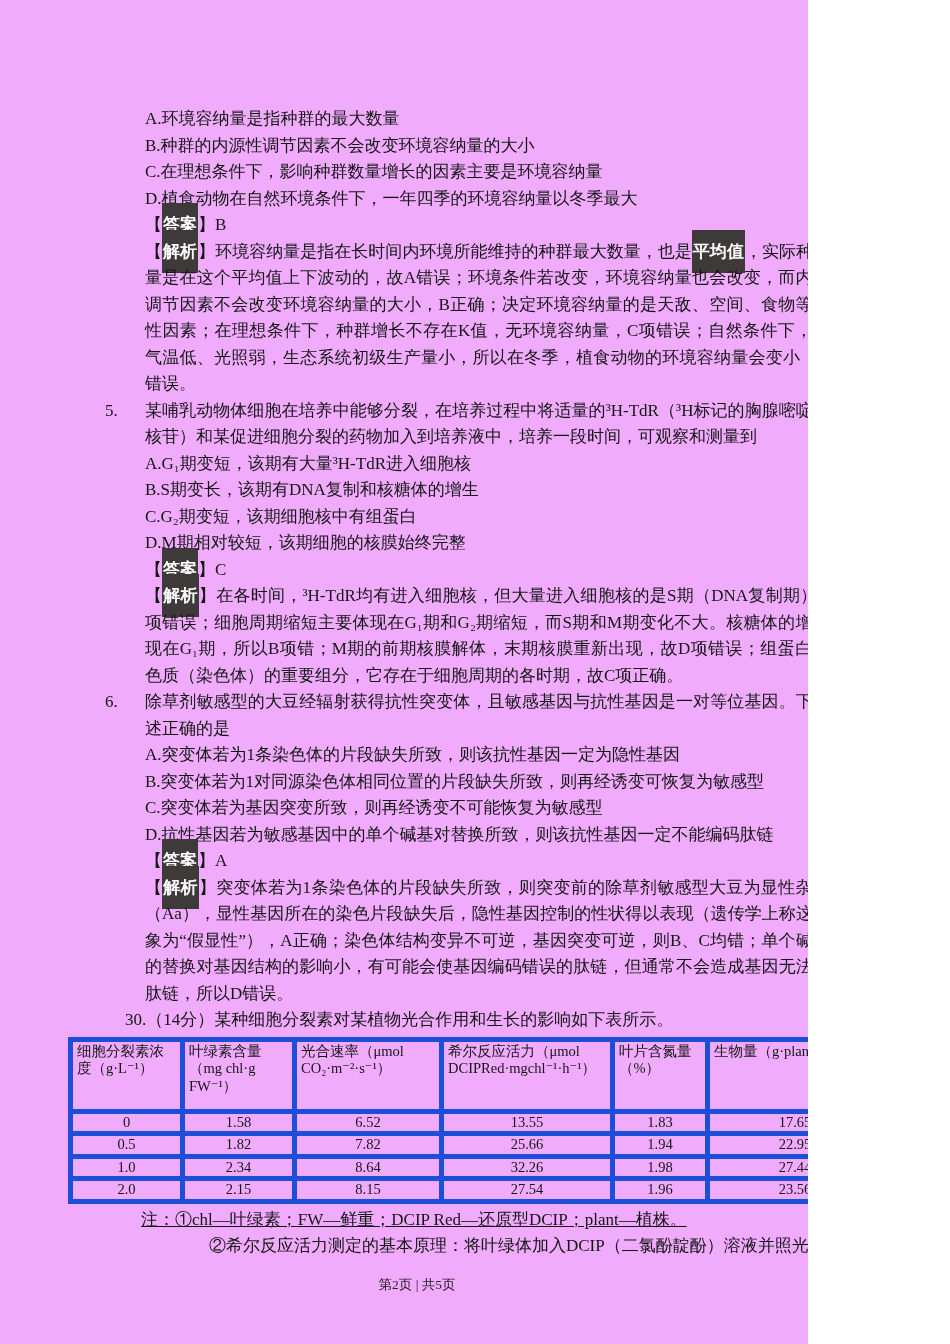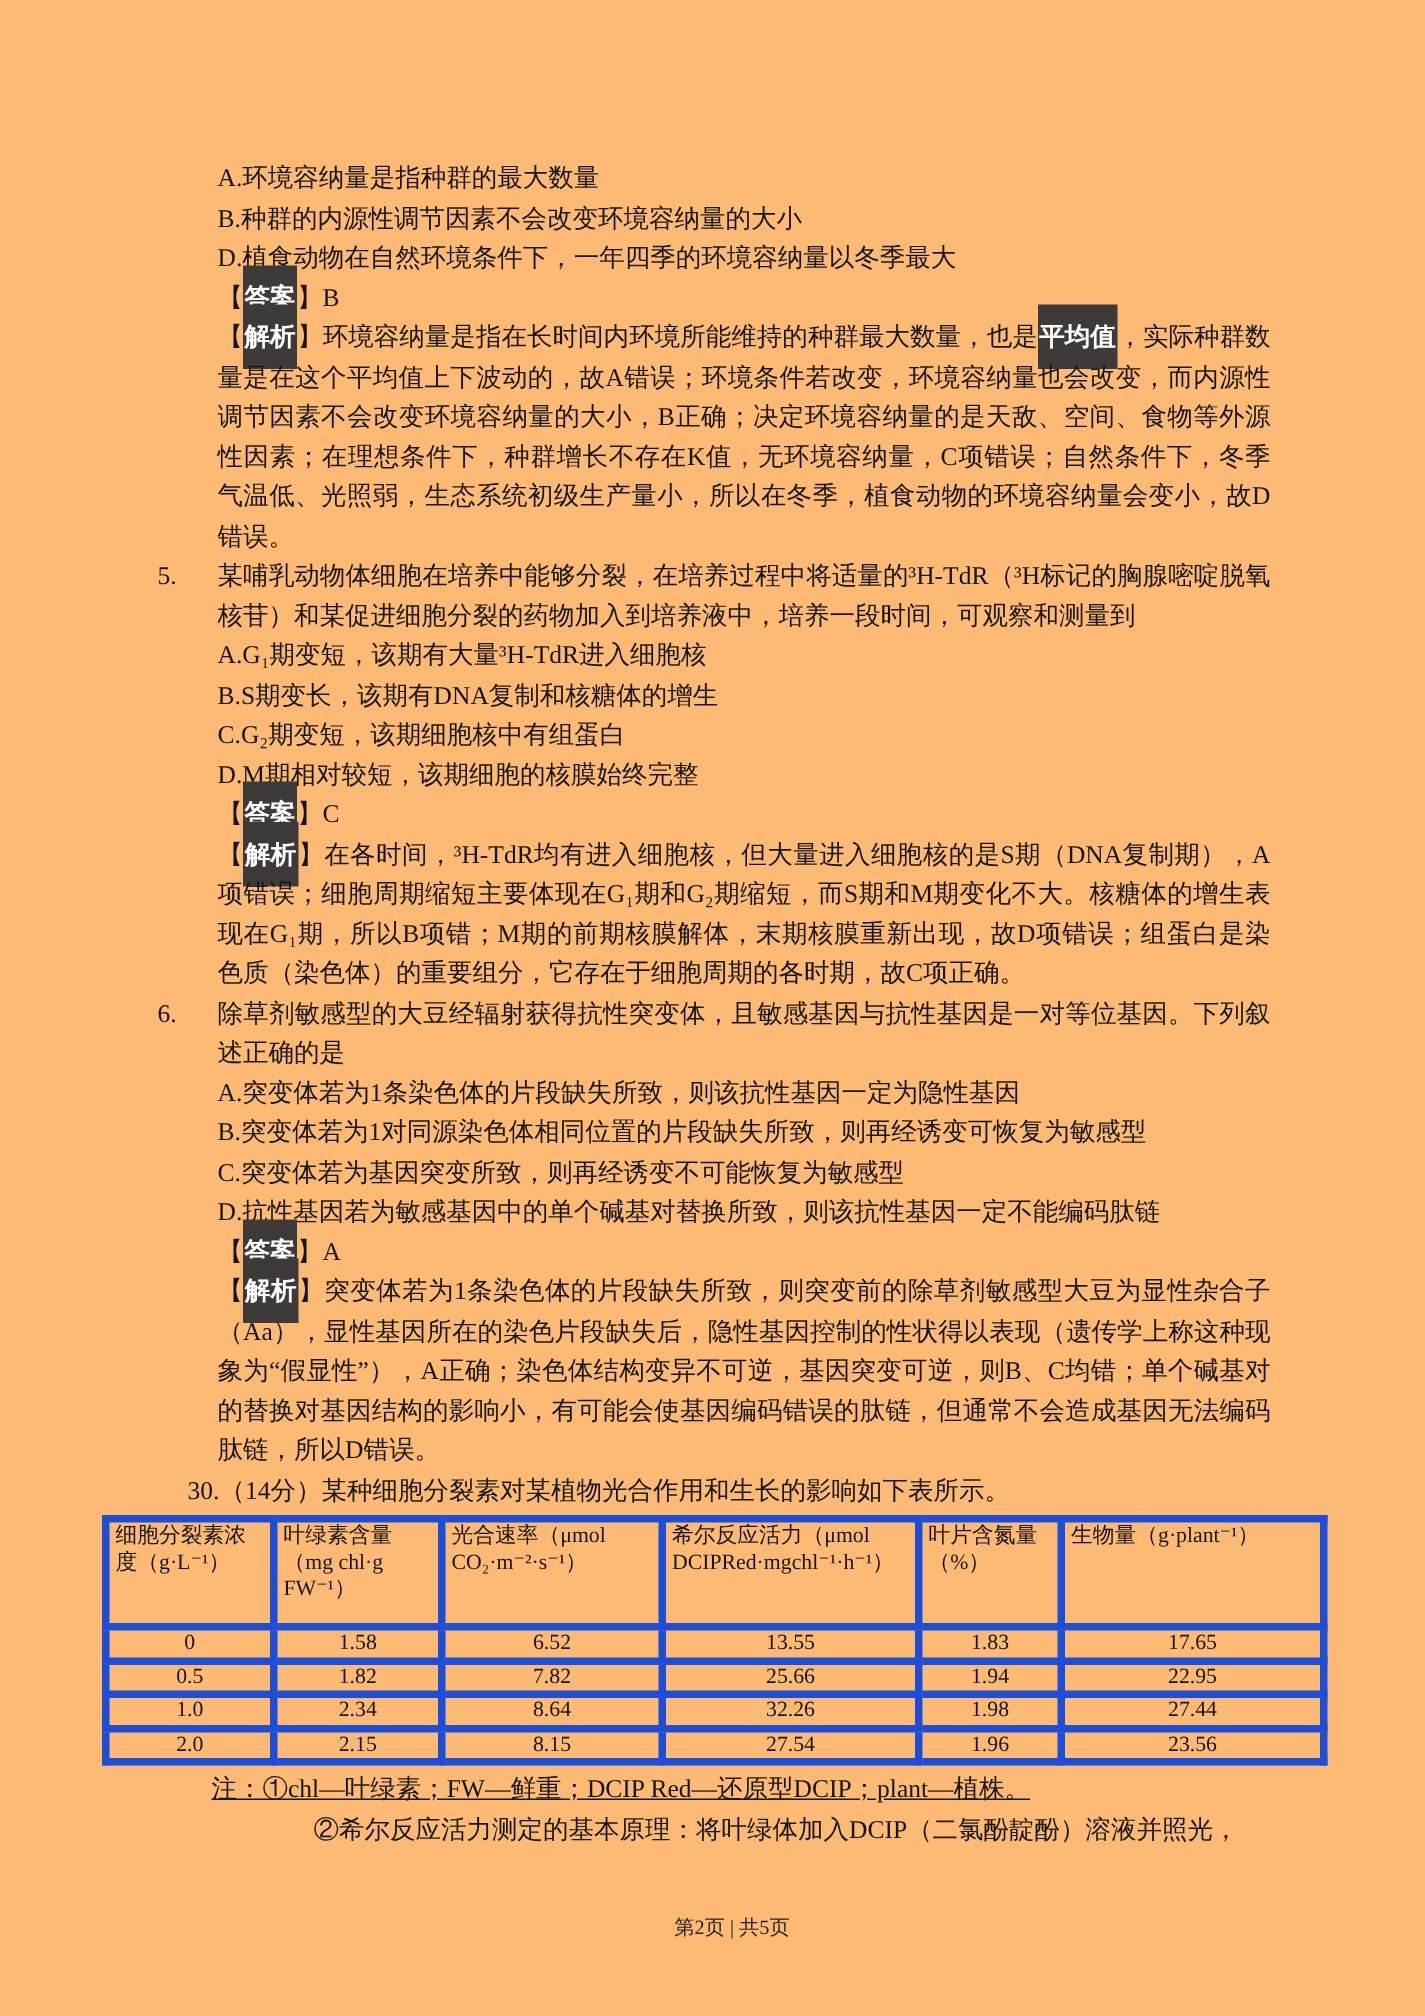--- a/index.html
+++ b/index.html
@@ -1,18 +1,18 @@
 <!DOCTYPE html>
 <html><head>
 <meta charset="utf-8">
 <style>
   * { margin:0; padding:0; box-sizing:border-box; }
   html, body { background:#ffffff; }
   .page {
-    position:relative; width:950px; height:1344px; background:#fdba74;
+    position:relative; width:808px; height:1344px; background:#f0abfc;
     color:#151515; font-family:"Liberation Serif","DejaVu Serif",serif;
     font-size:17px; line-height:26.5px; overflow:hidden;
   }
   .content { position:absolute; top:106px; left:105px; width:742px; }
   .indented { margin-left:40px; }
   .just { text-align:justify; }
   .q-row { display:flex; align-items:flex-start; }
   .q-num { flex:0 0 40px; }
   .q-body { flex:1 1 auto; min-width:0; }
   .hl { background:#3e3a3a; color:#ffffff; font-weight:bold; padding:12px 1px; }
@@ -33,20 +33,21 @@
 </style>
 </head>
 <body>
 
 <div class="page">
   <div class="content">
 
     <div>
       <p class="indented">A.环境容纳量是指种群的最大数量</p>
       <p class="indented">B.种群的内源性调节因素不会改变环境容纳量的大小</p>
+      <p class="indented">C.在理想条件下，影响种群数量增长的因素主要是环境容纳量</p>
       <p class="indented">D.植食动物在自然环境条件下，一年四季的环境容纳量以冬季最大</p>
       <p class="indented"><span>【</span><span class="hl">答案</span><span>】</span><span>B</span></p>
       <p class="indented just"><span>【</span><span class="hl">解析</span><span>】</span><span>环境容纳量是指在长时间内环境所能维持的种群最大数量，也是</span><span class="hl">平均值</span><span>，实际种群数量是在这个平均值上下波动的，故A错误；环境条件若改变，环境容纳量也会改变，而内源性调节因素不会改变环境容纳量的大小，B正确；决定环境容纳量的是天敌、空间、食物等外源性因素；在理想条件下，种群增长不存在K值，无环境容纳量，C项错误；自然条件下，冬季气温低、光照弱，生态系统初级生产量小，所以在冬季，植食动物的环境容纳量会变小，故D错误。</span></p>
     </div>
 
     <div class="q-row">
       <span class="q-num">5.</span>
       <div class="q-body">
         <p class="just">某哺乳动物体细胞在培养中能够分裂，在培养过程中将适量的³H-TdR（³H标记的胸腺嘧啶脱氧核苷）和某促进细胞分裂的药物加入到培养液中，培养一段时间，可观察和测量到</p>
         <p>A.G₁期变短，该期有大量³H-TdR进入细胞核</p>

